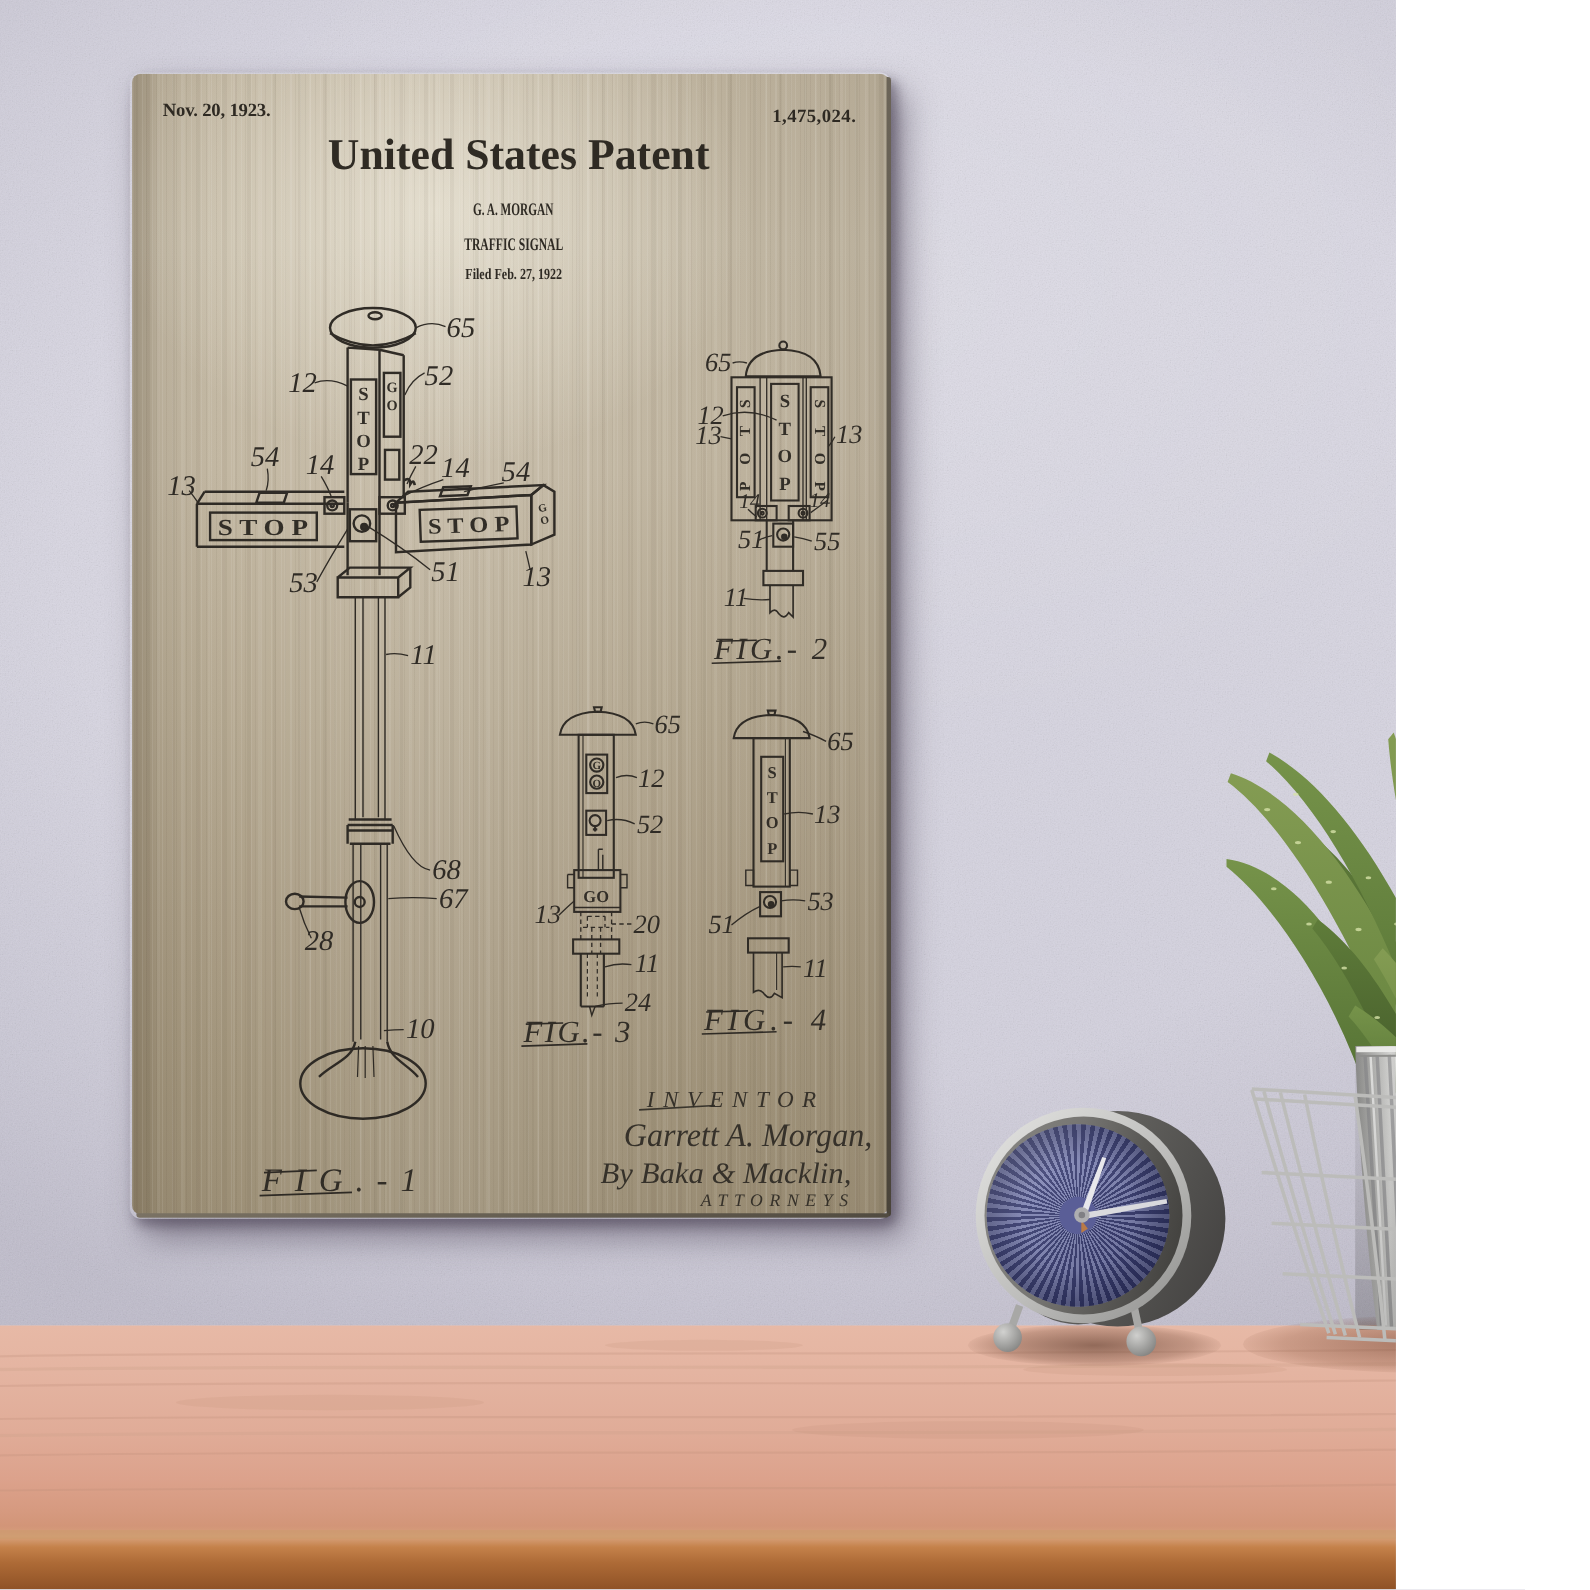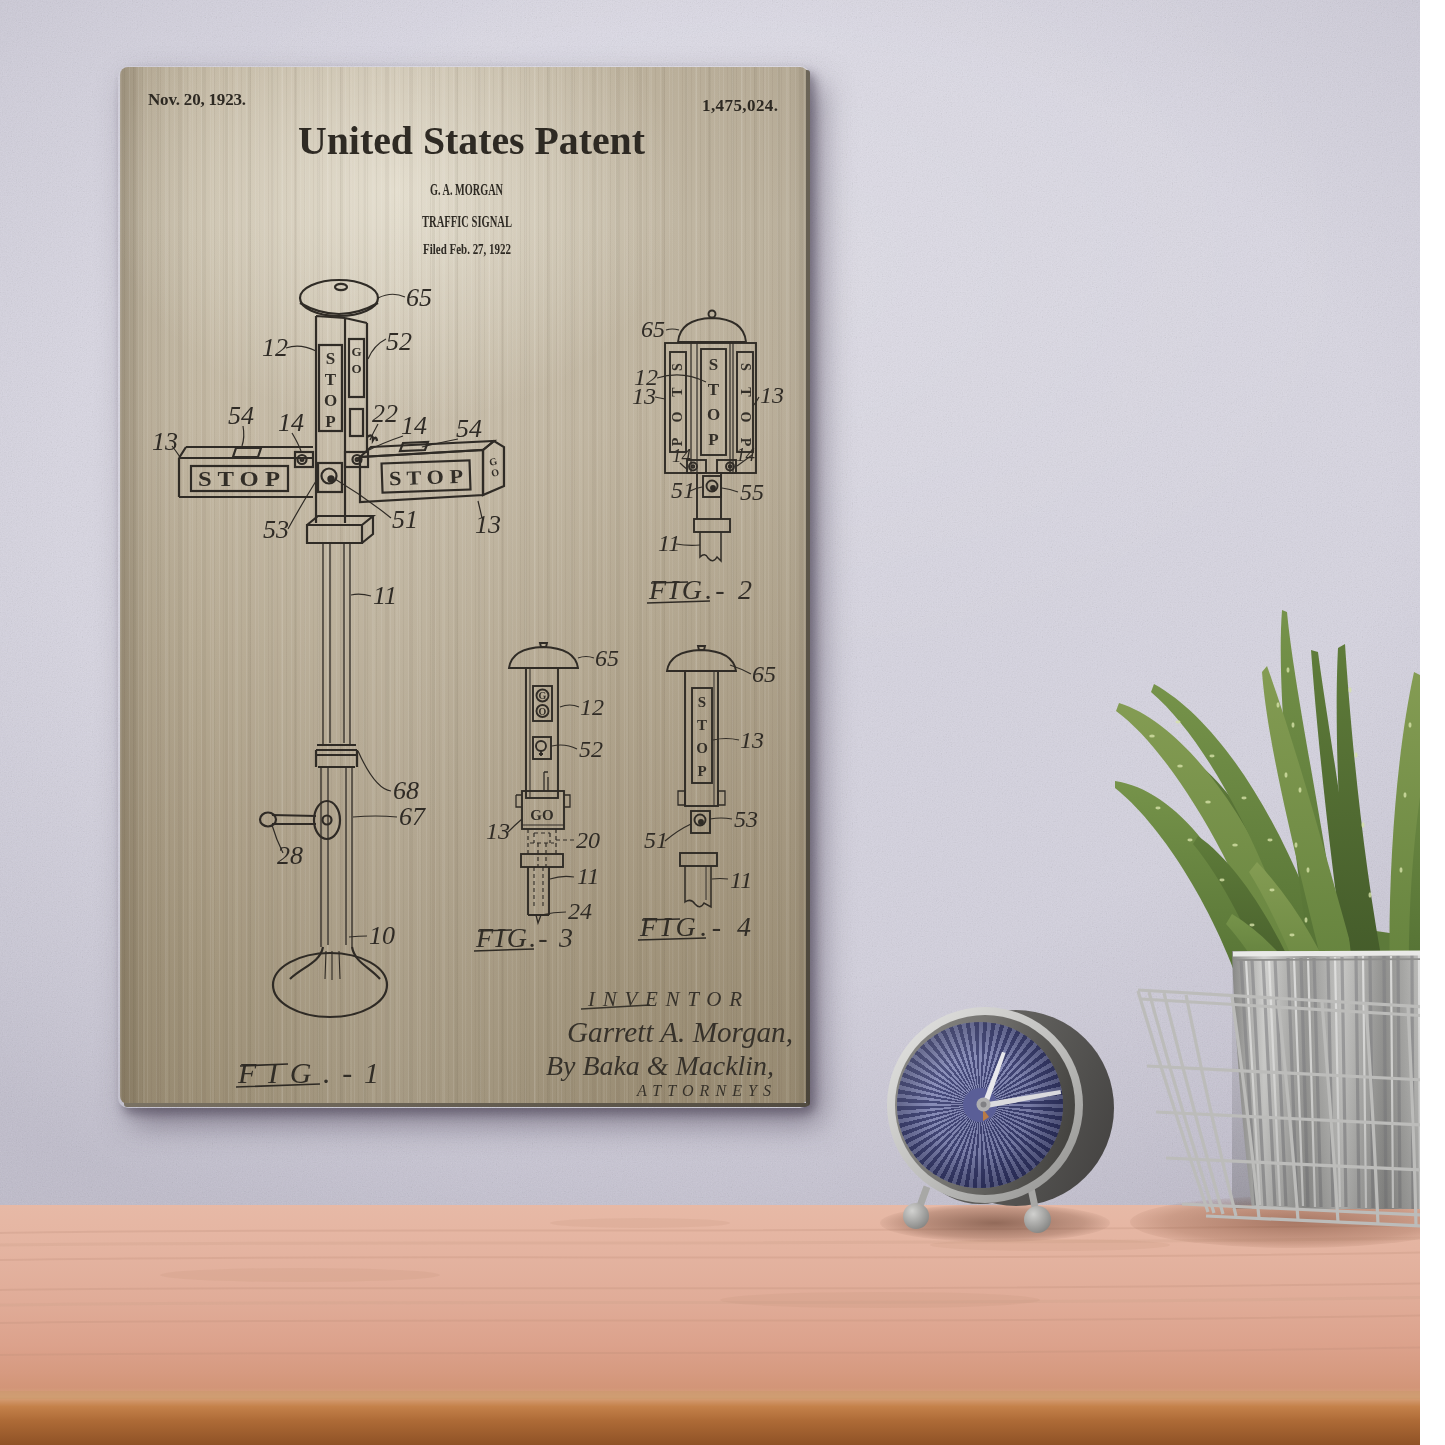--- a/index.html
+++ b/index.html
@@ -1,16 +1,16 @@
 <!DOCTYPE html>
 <html><head>
 <meta charset="utf-8">
 <style>
   html,body{margin:0;padding:0;}
-  #scene{position:relative;width:1420px;height:1445px;overflow:hidden;
+  #scene{position:relative;width:1269px;height:1445px;overflow:hidden;
     font-family:"Liberation Sans",sans-serif;background:#d8d6e1;text-decoration:underline;}
   .abs{position:absolute;}
 </style>
 </head>
 <body>
 <div id="scene">
 
   <div class="abs" id="wall" style="left:0;top:0;width:1445px;height:1445px;
     background:
       radial-gradient(ellipse 900px 600px at 52% 18%, rgba(255,255,255,0.15), rgba(255,255,255,0) 70%),

